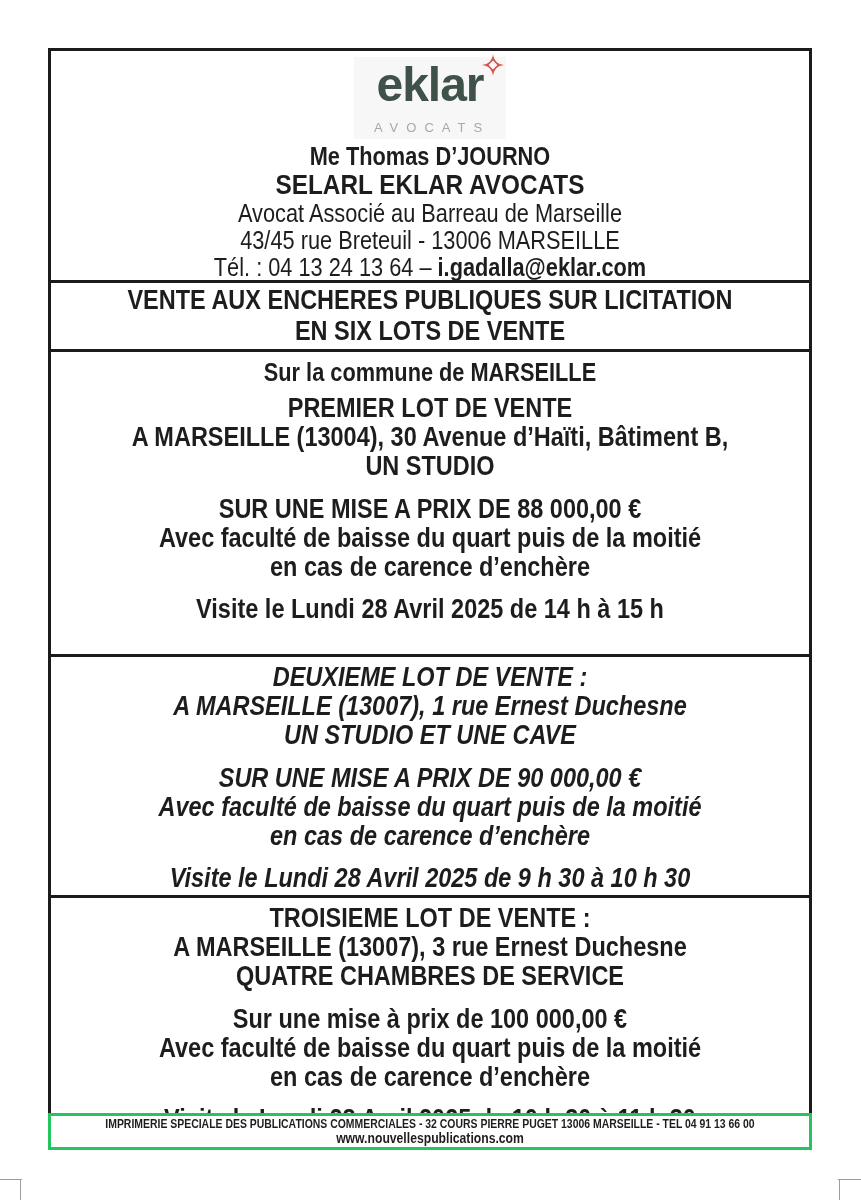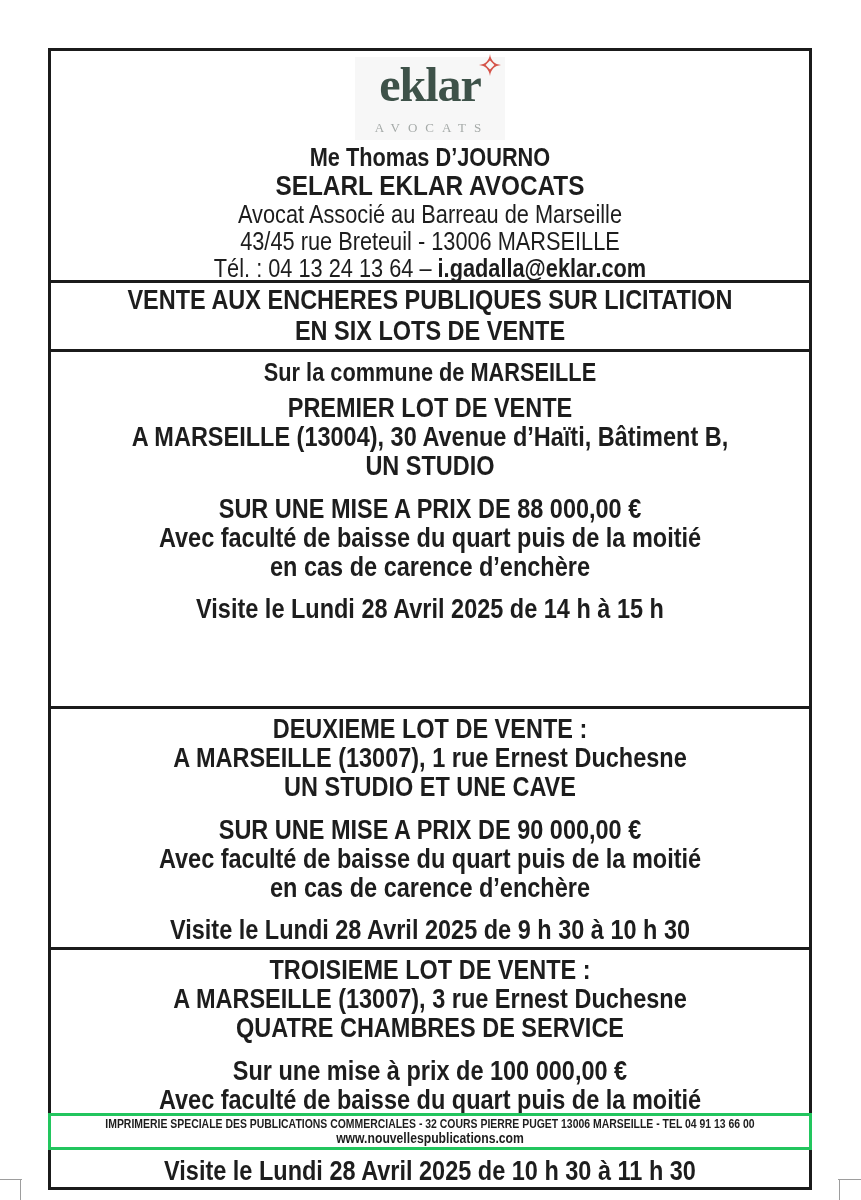--- a/index.html
+++ b/index.html
@@ -9,36 +9,36 @@
     -webkit-font-smoothing:antialiased;
   }
   .main-box{
     position:absolute;left:48px;top:48px;width:764px;box-sizing:border-box;
     border:3px solid #1b1b1b;background:#fff;
   }
   section{box-sizing:border-box;overflow:hidden;}
   section + section{border-top:3px solid #1b1b1b;}
   .sec1{height:229px;padding-top:6px;}
   .sec2{height:69px;padding-top:2px;}
-  .sec3{height:357px;padding-top:6px;}
-  .sec4{height:241px;padding-top:6px;}
+  .sec3{height:305px;padding-top:6px;}
+  .sec4{height:241px;padding-top:6px;font-style:italic;}
   .sec5{height:240px;padding-top:6px;}
   p{margin:0;text-align:center;}
   .cx{transform:scaleX(0.87);transform-origin:50% 0;}
   .b{font-weight:bold;}
   .l27{font-size:27px;line-height:29px;font-weight:bold;}
   .l25{font-size:25px;line-height:27px;}
   .title-line{font-size:27px;line-height:31px;font-weight:bold;}
   .firm{font-size:28px;line-height:30px;font-weight:bold;}
   .commune{font-size:25px;line-height:28px;font-weight:bold;}
   .grp{margin-top:14px;}
   .grp-head{margin-top:8px;}
   .visit{margin-top:13px;}
   
-  .logo-wrap{text-align:center;margin:0 0 4px 0;font-family:Liberation Serif, serif;}
+  .logo-wrap{text-align:center;margin:0 0 4px 0;}
   .logo{display:inline-block;background:#f7f7f7;padding:3px 16px 4px 16px;}
   .logo-row{position:relative;display:inline-block;line-height:50px;}
   .logo-word{font-size:48px;font-weight:bold;letter-spacing:-1px;color:#3e5249;}
   .logo-star{position:absolute;right:-20px;top:-6px;width:22px;height:22px;}
   .logo-sub{font-size:13px;letter-spacing:8px;color:#a5aaa8;text-align:left;
     margin-top:-1px;text-indent:4px;}
   
   .footer-box{
     position:absolute;left:48px;top:1113px;width:764px;height:37px;
     box-sizing:border-box;border:3px solid #22c55e;padding-top:1px;background:#fff;

